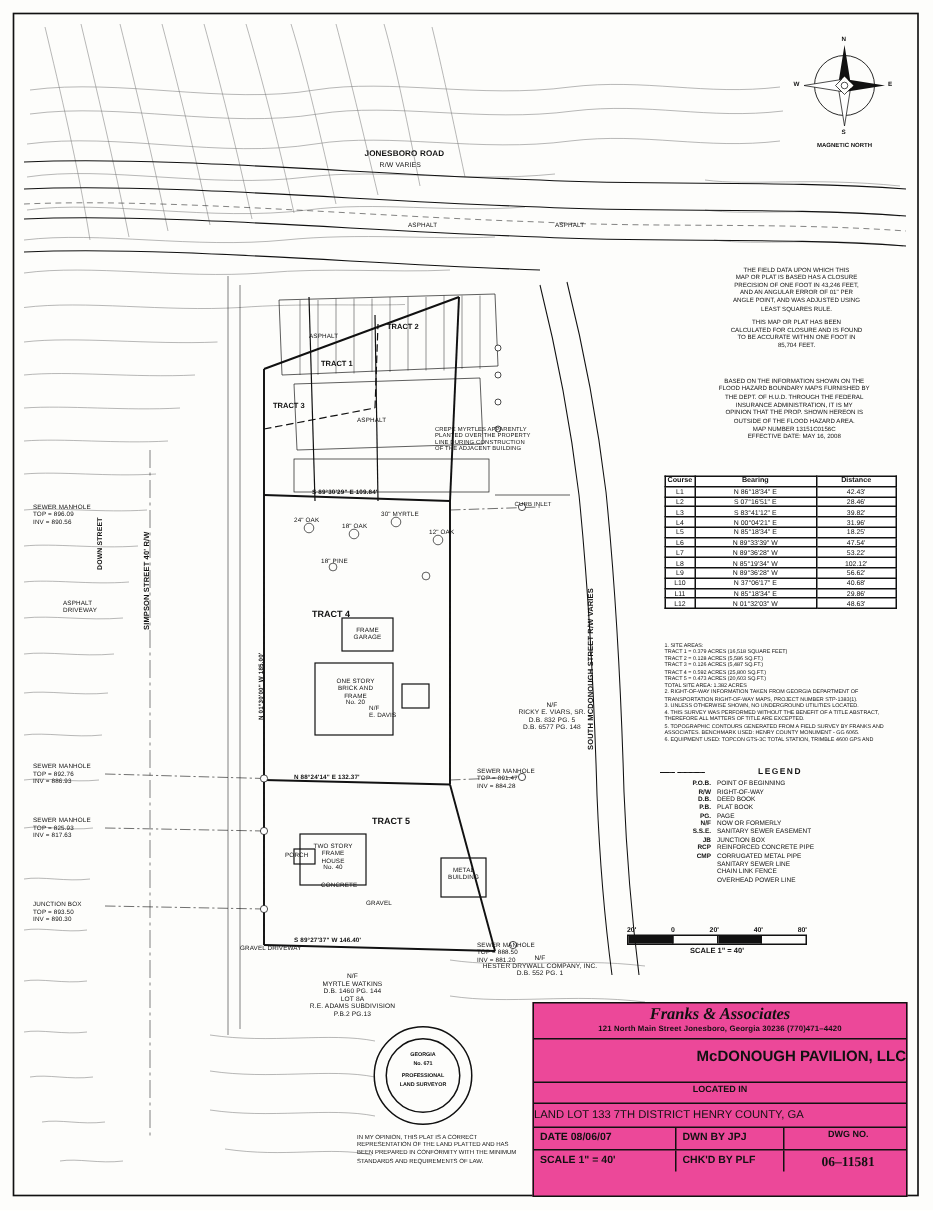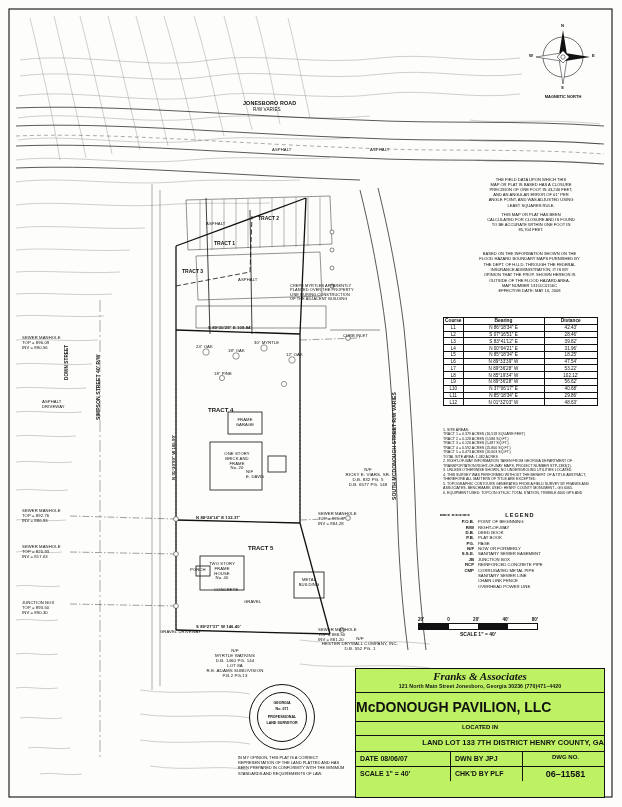--- a/index.html
+++ b/index.html
@@ -3,35 +3,35 @@
 <meta charset="utf-8">
 <style>
   html,body{margin:0;padding:0;background:#ffffff;}
   body{width:622px;height:807px;font-family:"Liberation Sans",sans-serif;color:#111;}
   #sheet{position:relative;width:622px;height:807px;overflow:hidden;background:#fdfdfb;}
   .lbl{position:absolute;font-size:4.2px;line-height:1.15;letter-spacing:0.1px;color:#111;}
   .lbl.b{font-weight:bold;}
   .rot90{transform-origin:0 0;transform:rotate(-90deg);white-space:nowrap;}
   svg{position:absolute;left:0;top:0;}
   
-  #titleblock{position:absolute;left:355px;top:668px;width:248px;height:128px;border:1.2px solid #111;background:#bef264;}
+  #titleblock{position:absolute;left:355px;top:668px;width:248px;height:128px;border:1.2px solid #111;background:#ec4899;}
   #tb-firm{height:23px;border-bottom:1px solid #111;text-align:center;position:relative;}
   #tb-firm .fname{font-family:"Liberation Serif",serif;font-style:italic;font-size:11px;font-weight:bold;padding-top:1px;}
   #tb-firm .faddr{font-size:5.2px;font-weight:bold;letter-spacing:0.1px;margin-top:1px;}
   #tb-r2{height:15px;border-bottom:1px solid #111;font-size:8px;font-weight:bold;padding:3px 0 0 4px;}
-  #tb-r3{height:22px;border-bottom:1px solid #111;text-align:left;font-size:14px;font-weight:bold;padding-top:6px;}
+  #tb-r3{height:22px;border-bottom:1px solid #111;text-align:right;font-size:10px;font-weight:bold;padding-top:6px;}
   #tb-r4{height:11px;border-bottom:1px solid #111;text-align:center;font-size:6px;font-weight:bold;padding-top:2px;}
-  #tb-r5{height:13px;border-bottom:1px solid #111;text-align:right;font-size:7.5px;font-weight:bold;padding-top:2px;}
+  #tb-r5{height:13px;border-bottom:1px solid #111;text-align:left;font-size:7.5px;font-weight:normal;padding-top:2px;}
   #tb-r6{height:14px;border-bottom:1px solid #111;display:flex;font-size:7px;font-weight:bold;}
   #tb-r7{height:14px;display:flex;font-size:7px;font-weight:bold;}
   #tb-r6 .c1,#tb-r7 .c1{width:95px;border-right:1px solid #111;padding:3px 0 0 4px;box-sizing:border-box;}
   #tb-r6 .c2,#tb-r7 .c2{width:72px;border-right:1px solid #111;padding:3px 0 0 4px;box-sizing:border-box;}
   #tb-r6 .c3,#tb-r7 .c3{flex:1;padding:2px 0 0 4px;box-sizing:border-box;text-align:center;}
   #tb-r6 .c3{font-size:6px;}
-  #tb-r7 .c3{font-size:9px;}
+  #tb-r7 .c3{font-size:9px;font-family:Liberation Serif, serif;}
   
   #coursetable{position:absolute;left:443px;top:317px;width:155px;border:0.9px solid #111;border-collapse:collapse;background:#fff;}
   #coursetable td,#coursetable th{border:0.6px solid #111;font-size:4.6px;padding:0.4px 1px;text-align:center;font-family:"Liberation Sans",sans-serif;}
   #coursetable th{font-weight:bold;font-size:4.8px;}
   #coursetable td.c0{width:16px;}
   #coursetable td.c1{width:78px;}
   
   #legend{position:absolute;left:440px;top:512px;width:160px;}
   #legend .lg-title{text-align:center;font-size:5.6px;font-weight:bold;letter-spacing:1px;}
   #legend table{border-collapse:collapse;width:100%;margin-top:1px;}

